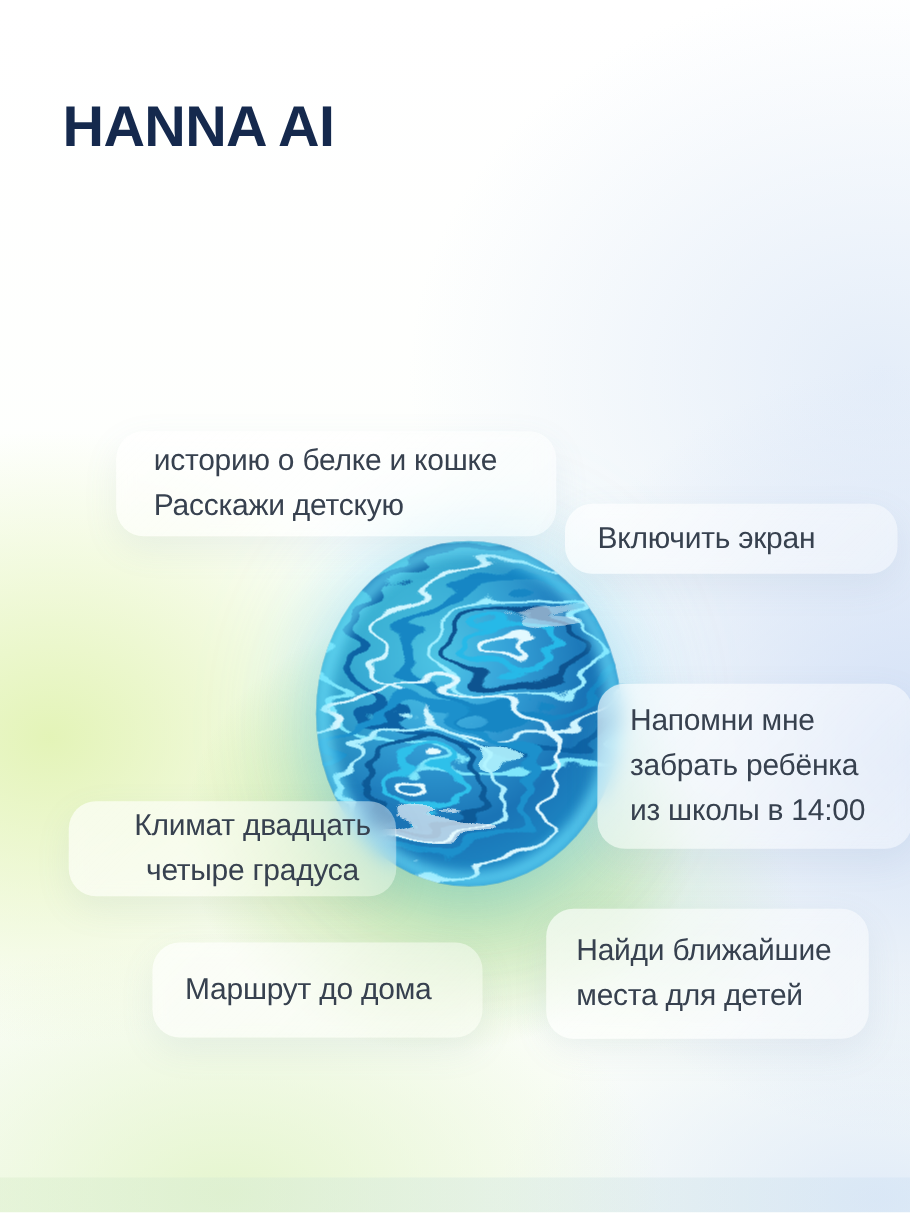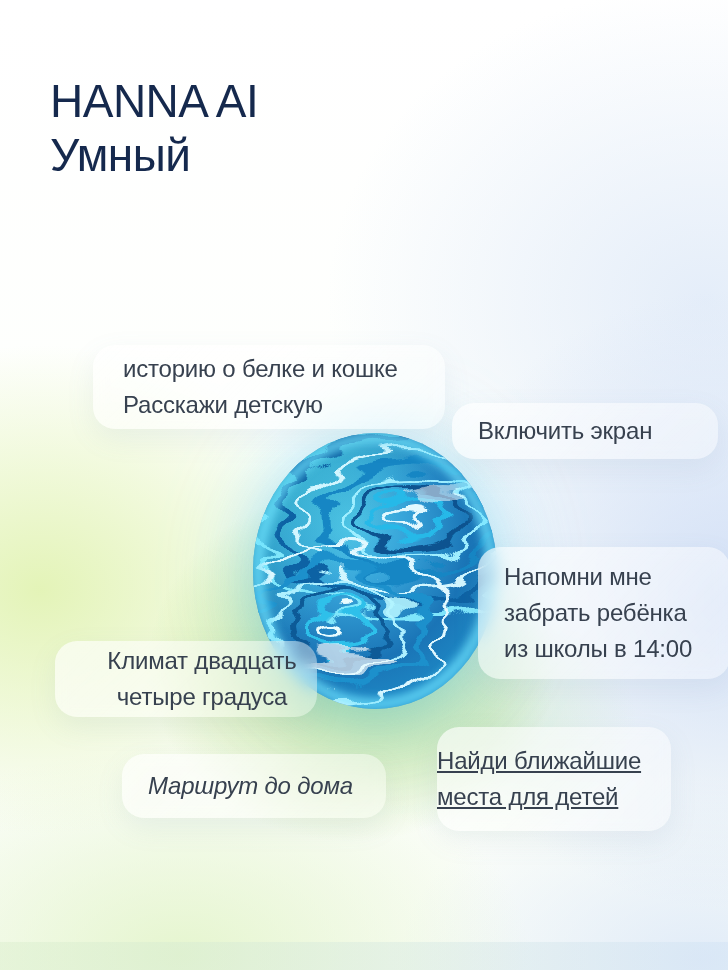--- a/index.html
+++ b/index.html
@@ -19,21 +19,21 @@
       linear-gradient(180deg,#ffffff 0%,#fdfffc 55%,#fafdf8 100%);
   }
   .bottom-band{
     position:absolute;left:0;right:0;bottom:0;height:28px;
     background:linear-gradient(90deg, rgba(214,236,200,0.40), rgba(205,224,244,0.40));
     pointer-events:none;
   }
   .title-block{
     position:absolute;left:50px;top:74px;
     color:#15294d;
-    font-weight:400;
+    font-weight:700;
     font-size:46px;
     line-height:54px;
     letter-spacing:-0.5px;
   }
   .title-block .line{display:block;}
   .orb-wrap{
     position:absolute;left:250px;top:430px;width:250px;height:282px;
     filter:drop-shadow(0 14px 28px rgba(90,180,220,0.35)) drop-shadow(0 0 42px rgba(120,220,250,0.38));
   }
   .orb-wrap svg{display:block;width:100%;height:100%;}
@@ -48,31 +48,30 @@
     color:#37414f;
     font-size:24px;
     letter-spacing:-0.2px;
   }
   .bubble span{white-space:nowrap;line-height:36px;}
   .b-story   {left:93px;  top:345px; width:322px; height:84px;  padding-left:30px;}
   .b-screen  {left:452px; top:403px; width:240px; height:56px;  padding-left:26px;}
   .b-music   {left:33px;  top:489px; width:238px; height:96px;  padding-left:22px;}
   .b-reminder{left:478px; top:547px; width:226px; height:132px; padding-left:26px;}
   .b-climate {left:55px;  top:641px; width:230px; height:76px;  padding-left:32px;align-items:center;}
-  .b-route   {left:122px; top:754px; width:238px; height:64px;  padding-left:26px;font-style:italic;}
-  .b-places  {left:437px; top:727px; width:234px; height:104px; text-decoration:underline;}
+  .b-route   {left:122px; top:754px; width:238px; height:76px;  padding-left:26px;}
+  .b-places  {left:437px; top:727px; width:234px; height:104px; padding-left:24px;}
 </style>
 </head>
 <body>
 
 <div class="poster">
 
   <div class="title-block">
     <span class="line">HANNA AI</span>
-    <span class="line">Умный</span>
   </div>
 
   <div class="orb-wrap">
     <svg viewBox="0 0 250 282">
       <defs>
         <radialGradient id="orbBase" cx="40%" cy="34%" r="85%">
           <stop offset="0%" stop-color="#4fc4e8"></stop>
           <stop offset="28%" stop-color="#35a2d8"></stop>
           <stop offset="58%" stop-color="#1a74b6"></stop>
           <stop offset="80%" stop-color="#1e8ac6"></stop>

